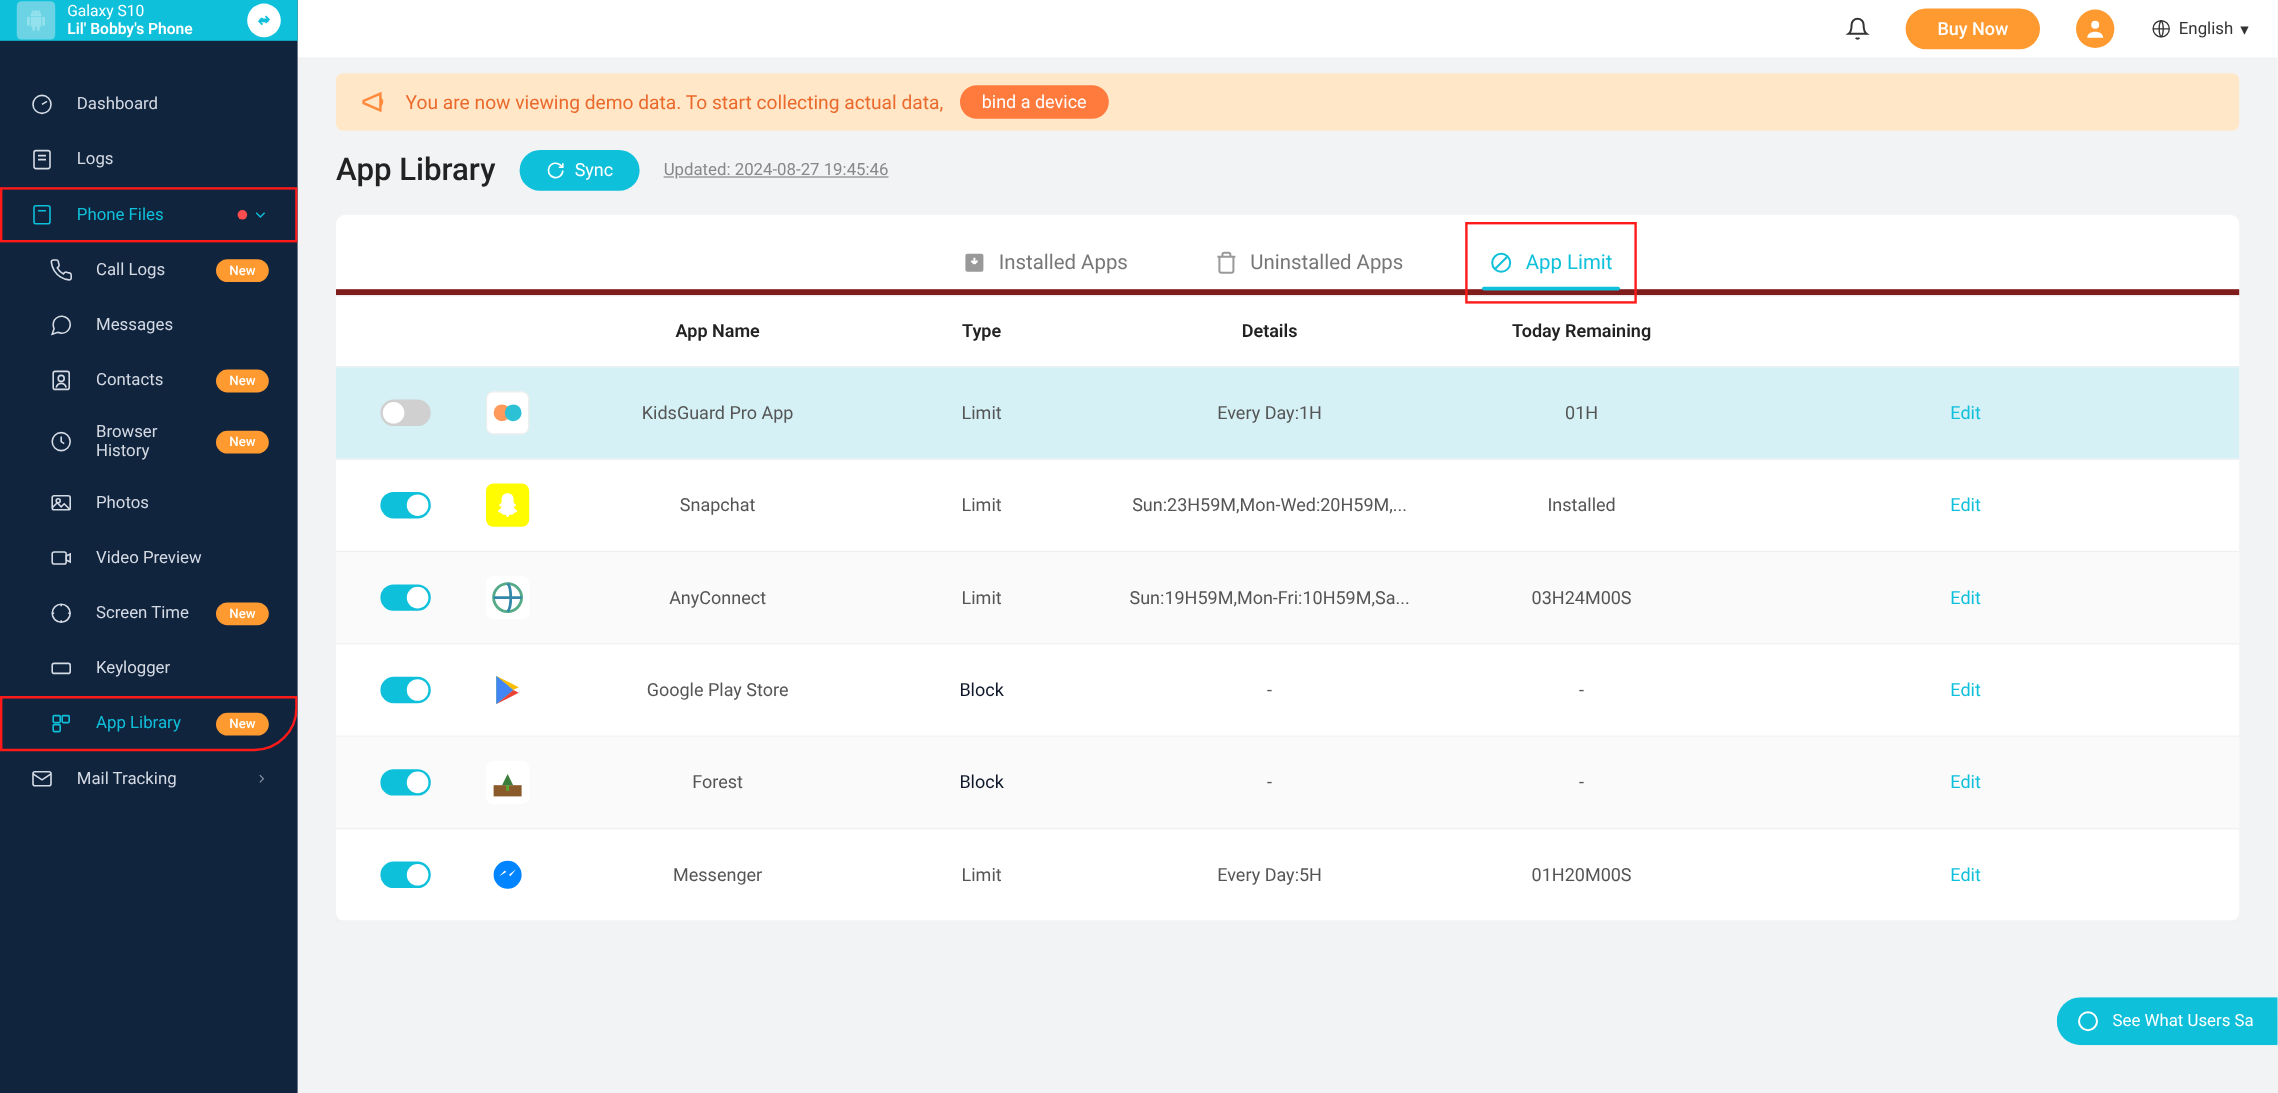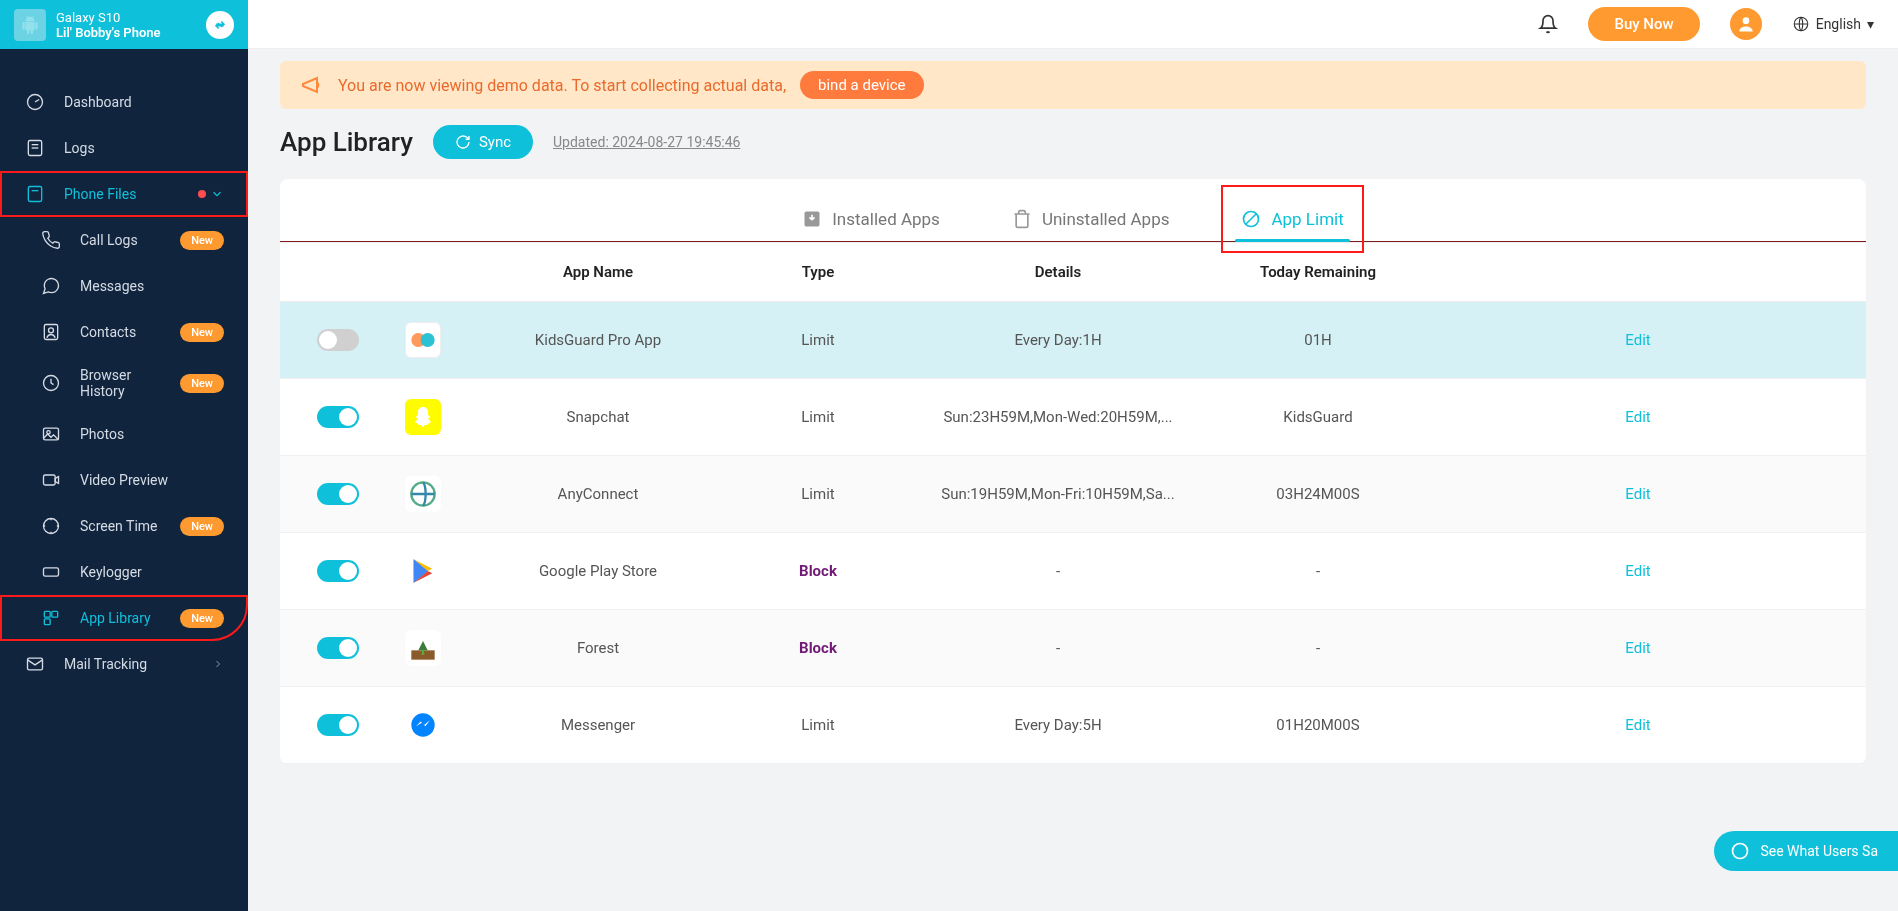--- a/index.html
+++ b/index.html
@@ -1,21 +1,21 @@
 <!DOCTYPE html>
 <html><head>
 <meta charset="utf-8">
 <style>
 * { margin: 0; padding: 0; box-sizing: border-box; font-family: -apple-system, BlinkMacSystemFont, "Segoe UI", Roboto, Arial, sans-serif; }
 body { background: #f5f5f5; overflow: hidden; width: 1898px; height: 911px; }
 .app { display: flex; width: 100%; height: 100%; }
 
 
 .sidebar { width: 248px; background: #11243e; color: #fff; display: flex; flex-direction: column; position: relative; }
-.device-header { background: #0fc0db; height: 49px; display: flex; align-items: center; padding: 0 14px; gap: 10px; }
+.device-header { background: #0fc0db; height: 34px; display: flex; align-items: center; padding: 0 14px; gap: 10px; }
 .device-icon { width: 32px; height: 32px; background: #6bd3e4; border-radius: 4px; display: flex; align-items: center; justify-content: center; }
 .device-android { width: 18px; height: 18px; fill: #94e1ee; }
 .device-text { flex: 1; }
 .device-model { font-size: 13px; color: #fff; }
 .device-owner { font-size: 13px; font-weight: 600; color: #fff; }
 .swap-badge { width: 28px; height: 28px; border-radius: 50%; background: #fff; display: flex; align-items: center; justify-content: center; color: #0fc0db; font-weight: bold; font-size: 18px; }
 
 .nav { flex: 1; overflow-y: auto; padding-top: 30px; }
 .nav-item { display: flex; align-items: center; padding: 12px 24px; color: #d5dbe4; font-size: 14px; gap: 18px; cursor: pointer; position: relative; }
 .nav-item.sub { padding-left: 40px; }
@@ -50,21 +50,21 @@
 .bind-btn { background: #ff7a3d; color: #fff; border: none; padding: 5px 18px; border-radius: 16px; font-size: 15px; cursor: pointer; }
 
 .page-head { display: flex; align-items: center; gap: 20px; margin-bottom: 20px; }
 .page-title { font-size: 26px; font-weight: 500; color: #222; }
 .sync-btn { background: #0fc0db; color: #fff; border: none; padding: 8px 22px; border-radius: 20px; font-size: 15px; display: flex; align-items: center; gap: 8px; cursor: pointer; }
 .sync-icon { width: 16px; height: 16px; stroke: #fff; fill: none; stroke-width: 2; }
 .updated { color: #888; font-size: 14px; text-decoration: underline; }
 
 
 .card { background: #fff; border-radius: 8px; }
-.tabs { display: flex; justify-content: center; gap: 60px; padding: 18px 0 0; border-bottom: 1px solid #7f1d1d; }
+.tabs { display: flex; justify-content: center; gap: 60px; padding: 18px 0 0; border-bottom: 5px solid #7f1d1d; }
 .tab { display: flex; align-items: center; gap: 10px; color: #777; font-size: 17px; padding: 12px 6px; cursor: pointer; position: relative; }
 .tab.active { color: #0fc0db; }
 .tab.active::after { content: ""; position: absolute; bottom: -1px; left: 0; right: 0; height: 3px; background: #0fc0db; border-radius: 2px; }
 .tab-icon { width: 20px; height: 20px; }
 .tab-outline-red { position: absolute; inset: -12px -14px -12px -14px; border: 2px solid #ff1a1a; pointer-events: none; }
 
 .search-row { display: flex; justify-content: flex-end; padding: 20px 28px 20px; }
 .search-box { width: 248px; height: 36px; border: 1px solid #ddd; border-radius: 20px; display: flex; align-items: center; padding: 0 14px; gap: 8px; }
 .search-box input { border: none; outline: none; flex: 1; font-size: 14px; color: #555; background: transparent; }
 .search-mag { width: 20px; height: 20px; stroke: #555; fill: none; stroke-width: 2; }
@@ -73,21 +73,21 @@
 .table-head, .row { display: grid; grid-template-columns: 80px 90px 260px 180px 300px 220px 1fr; align-items: center; padding: 20px 18px; }
 .table-head { font-weight: 600; color: #222; border-top: 1px solid #eee; border-bottom: 1px solid #eee; font-size: 15px; }
 .row { border-bottom: 1px solid #f0f0f0; font-size: 15px; color: #555; }
 .row.highlight { background: #d5f1f6; }
 .row:nth-child(odd):not(.highlight) { background: #fafafa; }
 .col-toggle, .col-icon { display: flex; justify-content: center; }
 .col-name, .col-type, .col-details, .col-remain { text-align: center; }
 .col-details { white-space: nowrap; overflow: hidden; text-overflow: ellipsis; padding: 0 8px; }
 .col-edit { text-align: center; }
 .edit-link { color: #0fc0db; cursor: pointer; }
-.type-block { color: #701a75; font-weight: bold; }
+.type-block { color: #0f172a; }
 
 
 .toggle { width: 42px; height: 22px; border-radius: 12px; position: relative; cursor: pointer; }
 .toggle.on { background: #0fc0db; }
 .toggle.off { background: #d0d0d0; }
 .toggle-knob { width: 18px; height: 18px; background: #fff; border-radius: 50%; position: absolute; top: 2px; }
 .toggle.on .toggle-knob { right: 2px; }
 .toggle.off .toggle-knob { left: 2px; }
 
 
@@ -378,21 +378,21 @@
     <div class="col-icon">
                 <div class="app-icon icon-snapchat">
                   <svg width="24" height="24" viewBox="0 0 24 24">
                     <path d="M12 2c3 0 5 2 5 5v3c1 1 2 1 2 2s-1 1-2 1c0 2 3 3 3 4s-3 1-3 2-2 1-3 1-1 2-2 2-1-2-2-2-3 0-3-1-3-1-3-2 3-2 3-4c-1 0-2 0-2-1s1-1 2-2V7c0-3 2-5 5-5z" fill="#fff"></path>
                   </svg>
                 </div>
               </div>
     <div class="col-name">Snapchat</div>
     <div class="col-type ">Limit</div>
     <div class="col-details">Sun:23H59M,Mon-Wed:20H59M,...</div>
-    <div class="col-remain">KidsGuard</div>
+    <div class="col-remain">Installed</div>
     <div class="col-edit"><span class="edit-link">Edit</span></div>
   </div>
             <div class="row">
     <div class="col-toggle">
                 <div class="toggle on">
                   <div class="toggle-knob"></div>
                 </div>
               </div>
     <div class="col-icon">
                 <div class="app-icon icon-anyconnect">

